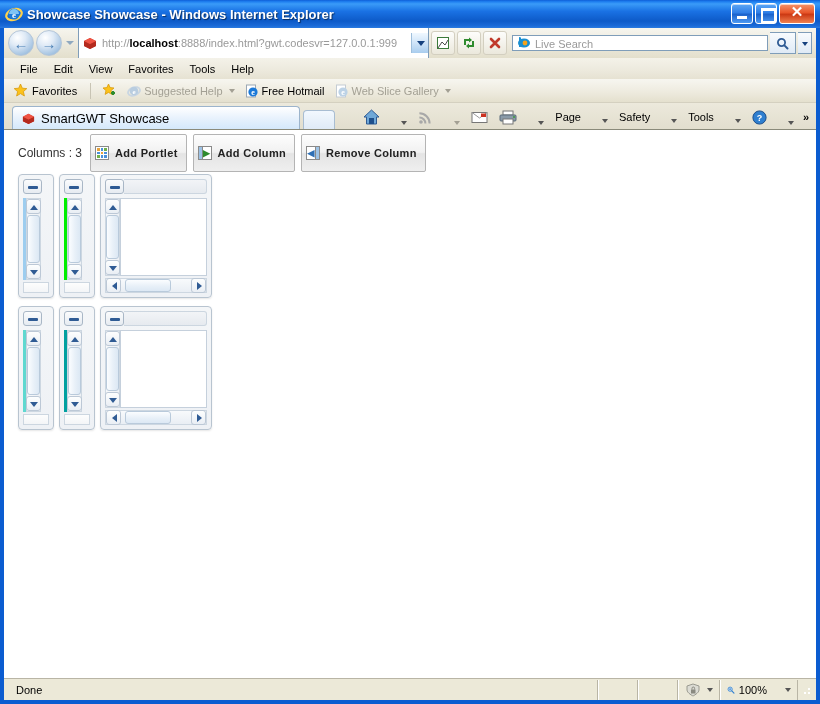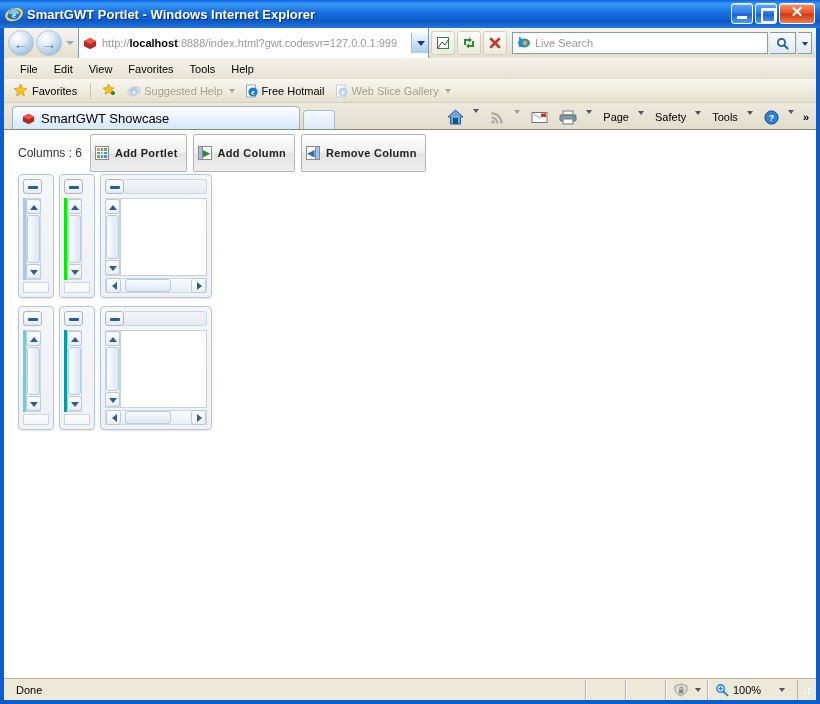--- a/index.html
+++ b/index.html
@@ -143,23 +143,23 @@
   .tbtn {
     width: 24px; height: 24px; flex: none;
     border: 1px solid #d3cfc0;
     border-radius: 3px;
     background: linear-gradient(to bottom,#fdfdfb,#ebe8dc);
     position: relative;
     display:flex; align-items:center; justify-content:center;
     font-size: 13px; color:#333;
   }
   .searchbox {
-    width: 256px; height: 22px; flex: none;
+    width: 256px; height: 16px; flex: none;
     background:#fff; border:1px solid #7f9db9;
-    display:flex; align-items:center; padding-left:3px;
+    display:flex; align-items:flex-end; padding-left:3px;
     margin-left: 3px;
   }
   .search-ph { color:#999; font-size:11px; margin-left:4px; }
   .search-go {
     width:26px;height:22px;flex:none;
     background: linear-gradient(to bottom,#f8fbfe,#dfeaf6);
     border:1px solid #7f9db9; border-left:none;
     display:flex;align-items:center;justify-content:center;
   }
   .search-drop {
@@ -222,21 +222,21 @@
     width: 32px; height: 19px; margin-left: 3px;
     background: linear-gradient(to bottom,#f2f8fe,#dfeaf6);
     border: 1px solid #a8bdd2; border-bottom:none;
     border-radius: 4px 4px 0 0;
   }
   .cmdbar {
     position:absolute; right:4px; bottom:2px;
     display:flex; align-items:center; gap:1px;
     font-size:11px;
   }
-  .cmditem { display:flex; align-items:flex-start; gap:6px; padding:2px 5px; }
+  .cmditem { display:flex; align-items:flex-end; gap:18px; padding:2px 5px; }
   .cmditem.dim { color:#aaa; }
 
   
   .viewport {
     flex: 1;
     background: #fff;
     border-top: 1px solid #8a8a7a;
     position: relative;
     overflow: hidden;
   }
@@ -408,21 +408,21 @@
   .st-cell {
     height: 20px; display:flex; align-items:center;
     border-right: 1px solid #b9b5a5;
     border-left: 1px solid #fff;
     padding: 0 6px;
   }
   .st-done { flex: 1; border-left:none; padding-left:12px; }
   .st-pad  { width: 40px; }
   .st-zone { width: 147px; gap:5px; }
   .st-prot { width: 42px; gap:3px; }
-  .st-zoom { width: 90px; gap:4px; justify-content:flex-start; }
+  .st-zoom { width: 78px; gap:4px; justify-content:flex-start; }
   .grip {
     width: 16px; height: 16px; margin-left:auto; margin-right:2px;
     background:
       radial-gradient(circle 1px at 11px 11px,#fff 1px,transparent 1px),
       radial-gradient(circle 1px at 7px 11px,#fff 1px,transparent 1px),
       radial-gradient(circle 1px at 11px 7px,#fff 1px,transparent 1px);
   }
 </style>
 </head>
 <body>
@@ -431,21 +431,21 @@
 
   <div class="titlebar">
     <div class="title-ico">
       <svg width="18" height="18" viewBox="0 0 18 18">
         <ellipse cx="9" cy="9.5" rx="8" ry="5.2" fill="none" stroke="#ffd24d" stroke-width="2.2" transform="rotate(-20 9 9.5)"></ellipse>
         <circle cx="9" cy="9" r="5.6" fill="#1a79d8"></circle>
         <path d="M4 9a5 5 0 0 1 10 0z" fill="#7fc4f5"></path>
         <text x="9" y="13" font-size="9" fill="#fff" text-anchor="middle" font-family="Liberation Serif, serif" font-weight="bold">e</text>
       </svg>
     </div>
-    <div class="title-text">SmartGWT Portlet - Windows Internet Explorer</div>
+    <div class="title-text">Showcase Showcase - Windows Internet Explorer</div>
     <div class="caption-buttons">
       <div class="capbtn min"></div>
       <div class="capbtn max"></div>
       <div class="capbtn close"></div>
     </div>
   </div>
 
   <div class="client">
 
     <div class="navrow">
@@ -625,21 +625,21 @@
           </svg>
           <span class="caret"></span>
         </div>
         <span style="font-weight:bold;padding:0 3px;">»</span>
       </div>
     </div>
 
     <div class="viewport">
 
       <div class="portal-toolbar">
-        <span class="cols-label">Columns : 6</span>
+        <span class="cols-label">Columns : 3</span>
 
         <div class="gwt-btn">
           <span class="bico ico-grid">
             <i></i>
               <i></i>
               <i></i>
               <i></i>
               <i></i>
               <i></i>
               <i></i>

